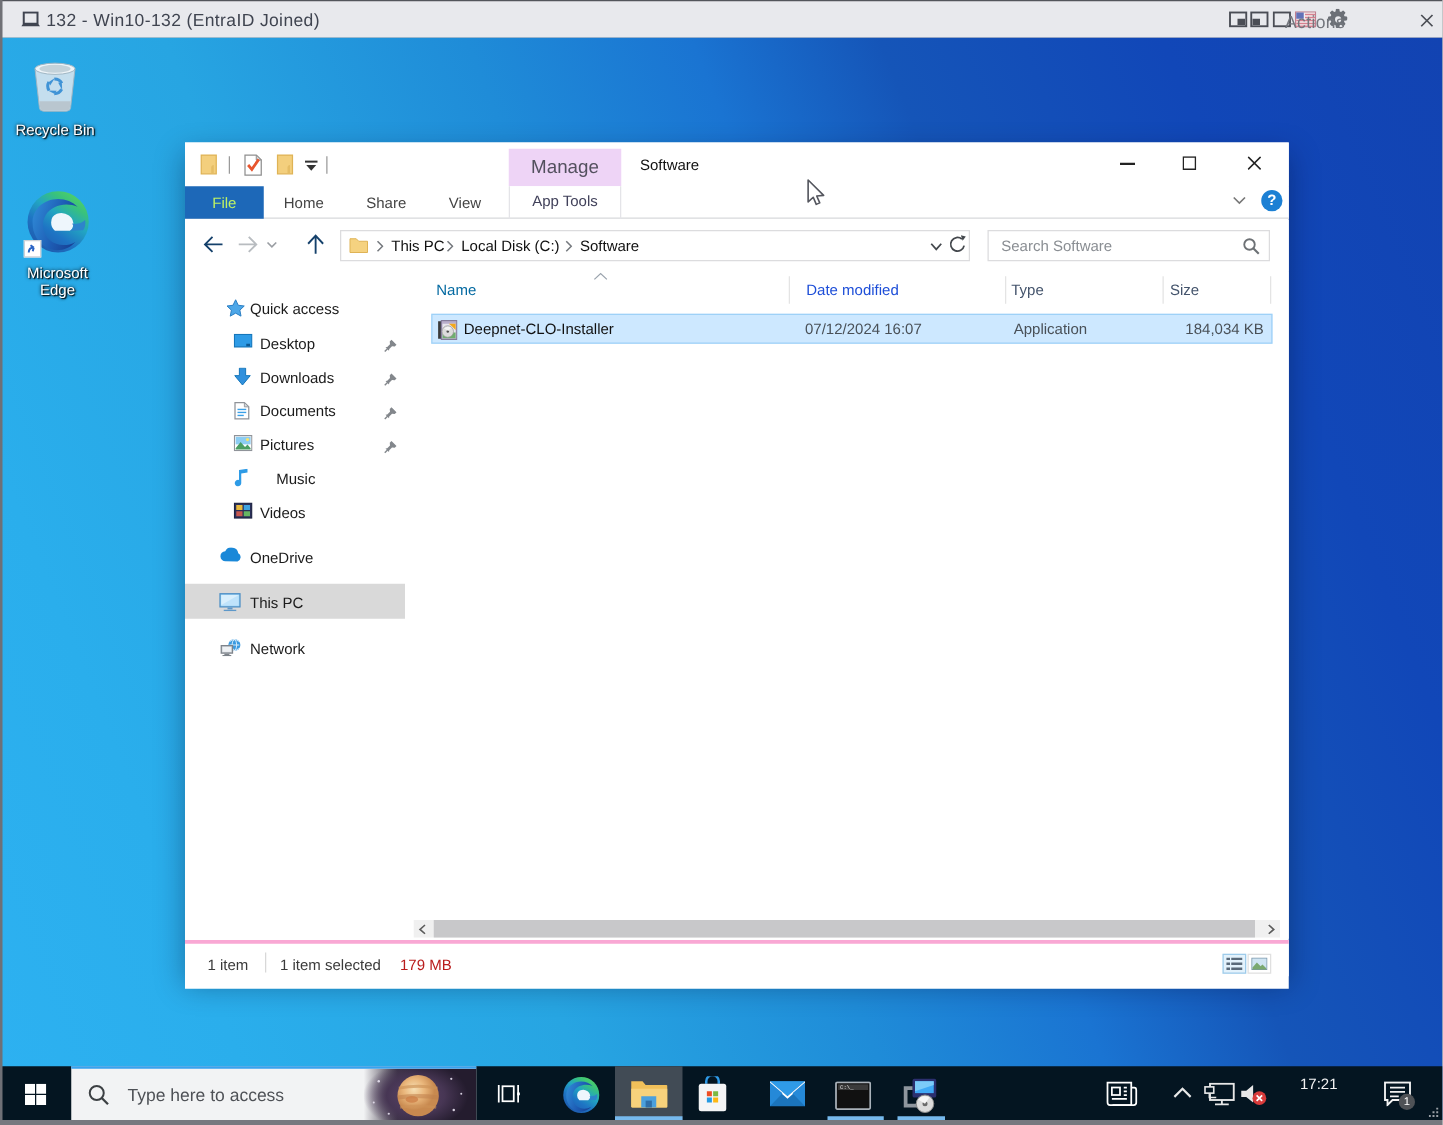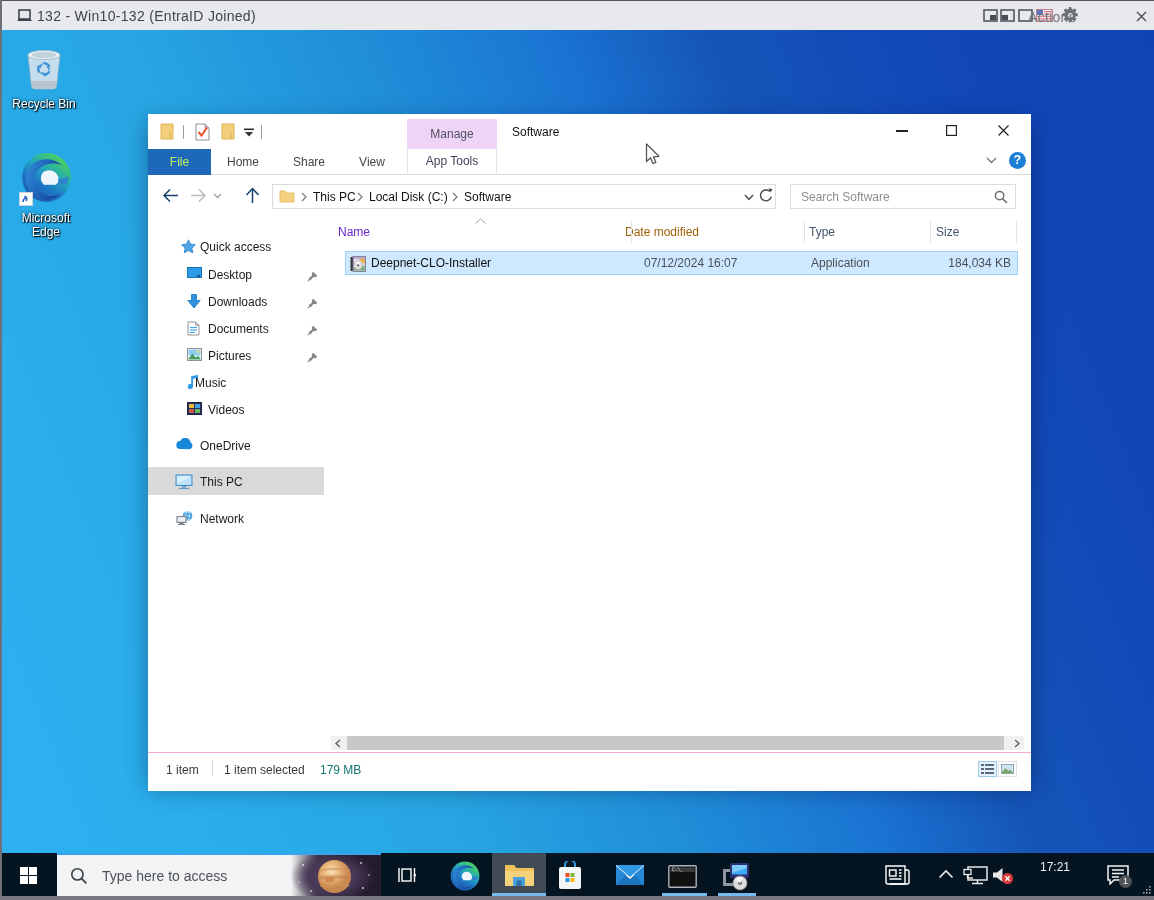--- a/index.html
+++ b/index.html
@@ -23,21 +23,21 @@
 
 #win { position:absolute; left:148px; top:114px; width:883px; height:667px;
   background:#fff; box-shadow:0 8px 22px rgba(0,12,45,0.38); font-size:12px; color:#1a1a1a; }
 #titlebar { position:absolute; left:0; top:0; width:883px; height:35px; background:#fff; }
 #tabsrow { position:absolute; left:0; top:35px; width:883px; height:26px; background:#fff; border-bottom:1px solid #d8d9db; }
 .tab { position:absolute; top:0; height:26px; line-height:26px; font-size:12px; color:#444; }
 #addrrow { position:absolute; left:0; top:62px; width:883px; height:41px; background:#fff; }
 #navpane { position:absolute; left:0; top:103px; width:177px; height:534px; background:#fff; }
 #filepane { position:absolute; left:177px; top:103px; width:706px; height:534px; background:#fff; }
 #hscroll { position:absolute; left:183px; top:622px; width:693px; height:14px; background:#f0f0f0; }
-#statusbar { position:absolute; left:0; top:638px; width:883px; height:39px; background:#fff; border-top:1px solid #f9a8d4; }
+#statusbar { position:absolute; left:0; top:638px; width:883px; height:39px; background:#fff; border-top:3px solid #f9a8d4; }
 
 .navitem { position:absolute; height:16px; }
 .navitem svg { position:absolute; left:0; top:0; }
 .ntext { position:absolute; top:1px; font-size:12px; color:#1b1b1b; white-space:nowrap; }
 .pin { position:absolute; width:11px; height:11px; }
 #filepane .abs { font-size:12px; }
 #statusbar span { font-size:12px; }
 
 
 #taskbar { position:absolute; left:0; top:853px; width:1154px; height:43px; background:#041521; z-index:55; }
@@ -158,21 +158,21 @@
     </svg>
     <svg class="abs" style="left:73px;top:9px" width="14" height="17" viewBox="0 0 14 17">
       <path d="M1 1h12v15H1z" fill="#f3cf7d" stroke="#dfb355" stroke-width="1"></path>
       <path d="M9 16 L9 11 Q9 9 11 9 L11 16 Z" fill="#e5bd65"></path>
     </svg>
     <svg class="abs" style="left:95px;top:14px" width="12" height="9" viewBox="0 0 12 9">
       <rect x="1" y="0.5" width="10" height="1.6" fill="#333"></rect>
       <path d="M2 4 L10 4 L6 8.5 Z" fill="#333"></path>
     </svg>
     <div class="abs" style="left:113px;top:11px;width:1px;height:14px;background:#9a9a9a"></div>
-    <div class="abs" style="left:259px;top:5px;width:90px;height:30px;background:#eed4f6;text-align:center;line-height:30px;font-size:12px;color:#53505e">Manage</div>
+    <div class="abs" style="left:259px;top:5px;width:90px;height:30px;background:#eed4f6;text-align:center;line-height:30px;font-size:15px;color:#53505e">Manage</div>
     <span class="abs" style="left:364px;top:11px;font-size:12px;color:#111">Software</span>
     <svg class="abs" style="left:748px;top:16px" width="12" height="2" viewBox="0 0 12 2">
         <rect width="12" height="2" fill="#222"></rect>
       </svg>
     <svg class="abs" style="left:798px;top:11px" width="11" height="11" viewBox="0 0 11 11">
         <rect x="0.6" y="0.6" width="9.8" height="9.8" fill="none" stroke="#222" stroke-width="1.2"></rect>
       </svg>
     <svg class="abs" style="left:850px;top:11px" width="11" height="11" viewBox="0 0 11 11">
         <path d="M0.5 0.5 L10.5 10.5 M10.5 0.5 L0.5 10.5" stroke="#222" stroke-width="1.2"></path>
       </svg>
@@ -270,21 +270,21 @@
           <rect x="1.5" y="1.5" width="12" height="6" fill="#8ccdf2"></rect>
           <path d="M1.5 10.5 L5.5 5.5 L9 9.5 L11 7.5 L13.5 10.5 v1 h-12 z" fill="#4b9e63"></path>
           <circle cx="11" cy="3.6" r="1.3" fill="#f7e36b"></circle>
         </svg>
       <span style="left:21px" class="ntext">Pictures</span>
     </div>
     <div class="navitem" style="left:39px;top:158px">
       <svg width="12" height="15" viewBox="0 0 12 15">
           <path d="M4.2 1 L11 0 L11 3 L6 3.8 L6 11.5 A2.6 2.6 0 1 1 4.2 9 Z" fill="#2e9be6"></path>
         </svg>
-      <span style="left:8px" class="ntext">Music</span>
+      <span style="left:34px" class="ntext">Music</span>
     </div>
     <div class="navitem" style="left:39px;top:185px">
       <svg width="15" height="13" viewBox="0 0 15 13">
           <rect x="0.5" y="0.5" width="14" height="12" fill="#2a2f59" stroke="#1d2240"></rect>
           <rect x="2" y="2" width="5" height="4" fill="#e8b93c"></rect>
           <rect x="8" y="2" width="5" height="4" fill="#3fa3e0"></rect>
           <rect x="2" y="7" width="5" height="4" fill="#c7584f"></rect>
           <rect x="8" y="7" width="5" height="4" fill="#67b563"></rect>
         </svg>
       <span style="left:21px" class="ntext">Videos</span>
@@ -323,25 +323,25 @@
         <use href="#pinico"></use>
       </svg>
     <svg class="pin" style="left:159px;top:108px">
         <use href="#pinico"></use>
       </svg>
     <svg class="pin" style="left:159px;top:135px">
         <use href="#pinico"></use>
       </svg>
   </div>
   <div id="filepane">
-    <div class="abs" style="left:13px;top:8px;color:#6d28d9">Name</div>
+    <div class="abs" style="left:24px;top:8px;color:#0369a1">Name</div>
     <svg class="abs" style="left:150px;top:1px" width="11" height="6" viewBox="0 0 11 6">
         <path d="M0.5 5.5 L5.5 0.8 L10.5 5.5" fill="none" stroke="#9aa3ad" stroke-width="1"></path>
       </svg>
-    <div class="abs" style="left:300px;top:8px;color:#a16207">Date modified</div>
+    <div class="abs" style="left:320px;top:8px;color:#1d4ed8">Date modified</div>
     <div class="abs" style="left:484px;top:8px;color:#44546c">Type</div>
     <div class="abs" style="left:611px;top:8px;color:#44546c">Size</div>
     <div class="abs" style="left:306px;top:4px;width:1px;height:22px;background:#e4e4e4"></div>
     <div class="abs" style="left:479px;top:4px;width:1px;height:22px;background:#e4e4e4"></div>
     <div class="abs" style="left:605px;top:4px;width:1px;height:22px;background:#e4e4e4"></div>
     <div class="abs" style="left:691px;top:4px;width:1px;height:22px;background:#e4e4e4"></div>
     <div class="abs" style="left:20px;top:34px;width:673px;height:24px;background:#cde8ff;border:1px solid #9ed1f7">
       <svg class="abs" style="left:4px;top:4px" width="16" height="16" viewBox="0 0 16 16">
         <rect x="0.5" y="1" width="2.5" height="14" fill="#3a3a3a"></rect>
         <rect x="3" y="0.5" width="12.5" height="15" fill="#b9aecb" stroke="#7a7090" stroke-width="0.8"></rect>
@@ -364,21 +364,21 @@
       </svg>
     <div class="abs" style="left:16px;top:0;width:657px;height:14px;background:#c8c8ca"></div>
     <svg class="abs" style="right:3px;top:3px" width="8" height="9" viewBox="0 0 8 9">
         <path d="M2 1 L6 4.5 L2 8" fill="none" stroke="#5b5b5b" stroke-width="1.3"></path>
       </svg>
   </div>
   <div id="statusbar">
     <span class="abs" style="left:18px;top:10px;color:#3a3a3a">1 item</span>
     <div class="abs" style="left:64px;top:7px;width:1px;height:16px;background:#d8d8d8"></div>
     <span class="abs" style="left:76px;top:10px;color:#3a3a3a">1 item selected</span>
-      <span class="abs" style="left:172px;top:10px;color:#0f766e">179 MB</span>
+      <span class="abs" style="left:172px;top:10px;color:#b91c1c">179 MB</span>
     <div class="abs" style="left:830px;top:8px;width:19px;height:16px;border:1px solid #9ecbea;background:#e3f2fc">
       <svg width="13" height="10" viewBox="0 0 13 10" style="margin:2px 0 0 2px">
           <g fill="#5a6a7a">
             <rect x="0" y="0" width="3" height="2"></rect>
             <rect x="0" y="4" width="3" height="2"></rect>
             <rect x="0" y="8" width="3" height="2"></rect>
             <rect x="4" y="0" width="9" height="2"></rect>
             <rect x="4" y="4" width="9" height="2"></rect>
             <rect x="4" y="8" width="9" height="2"></rect>
           </g>

